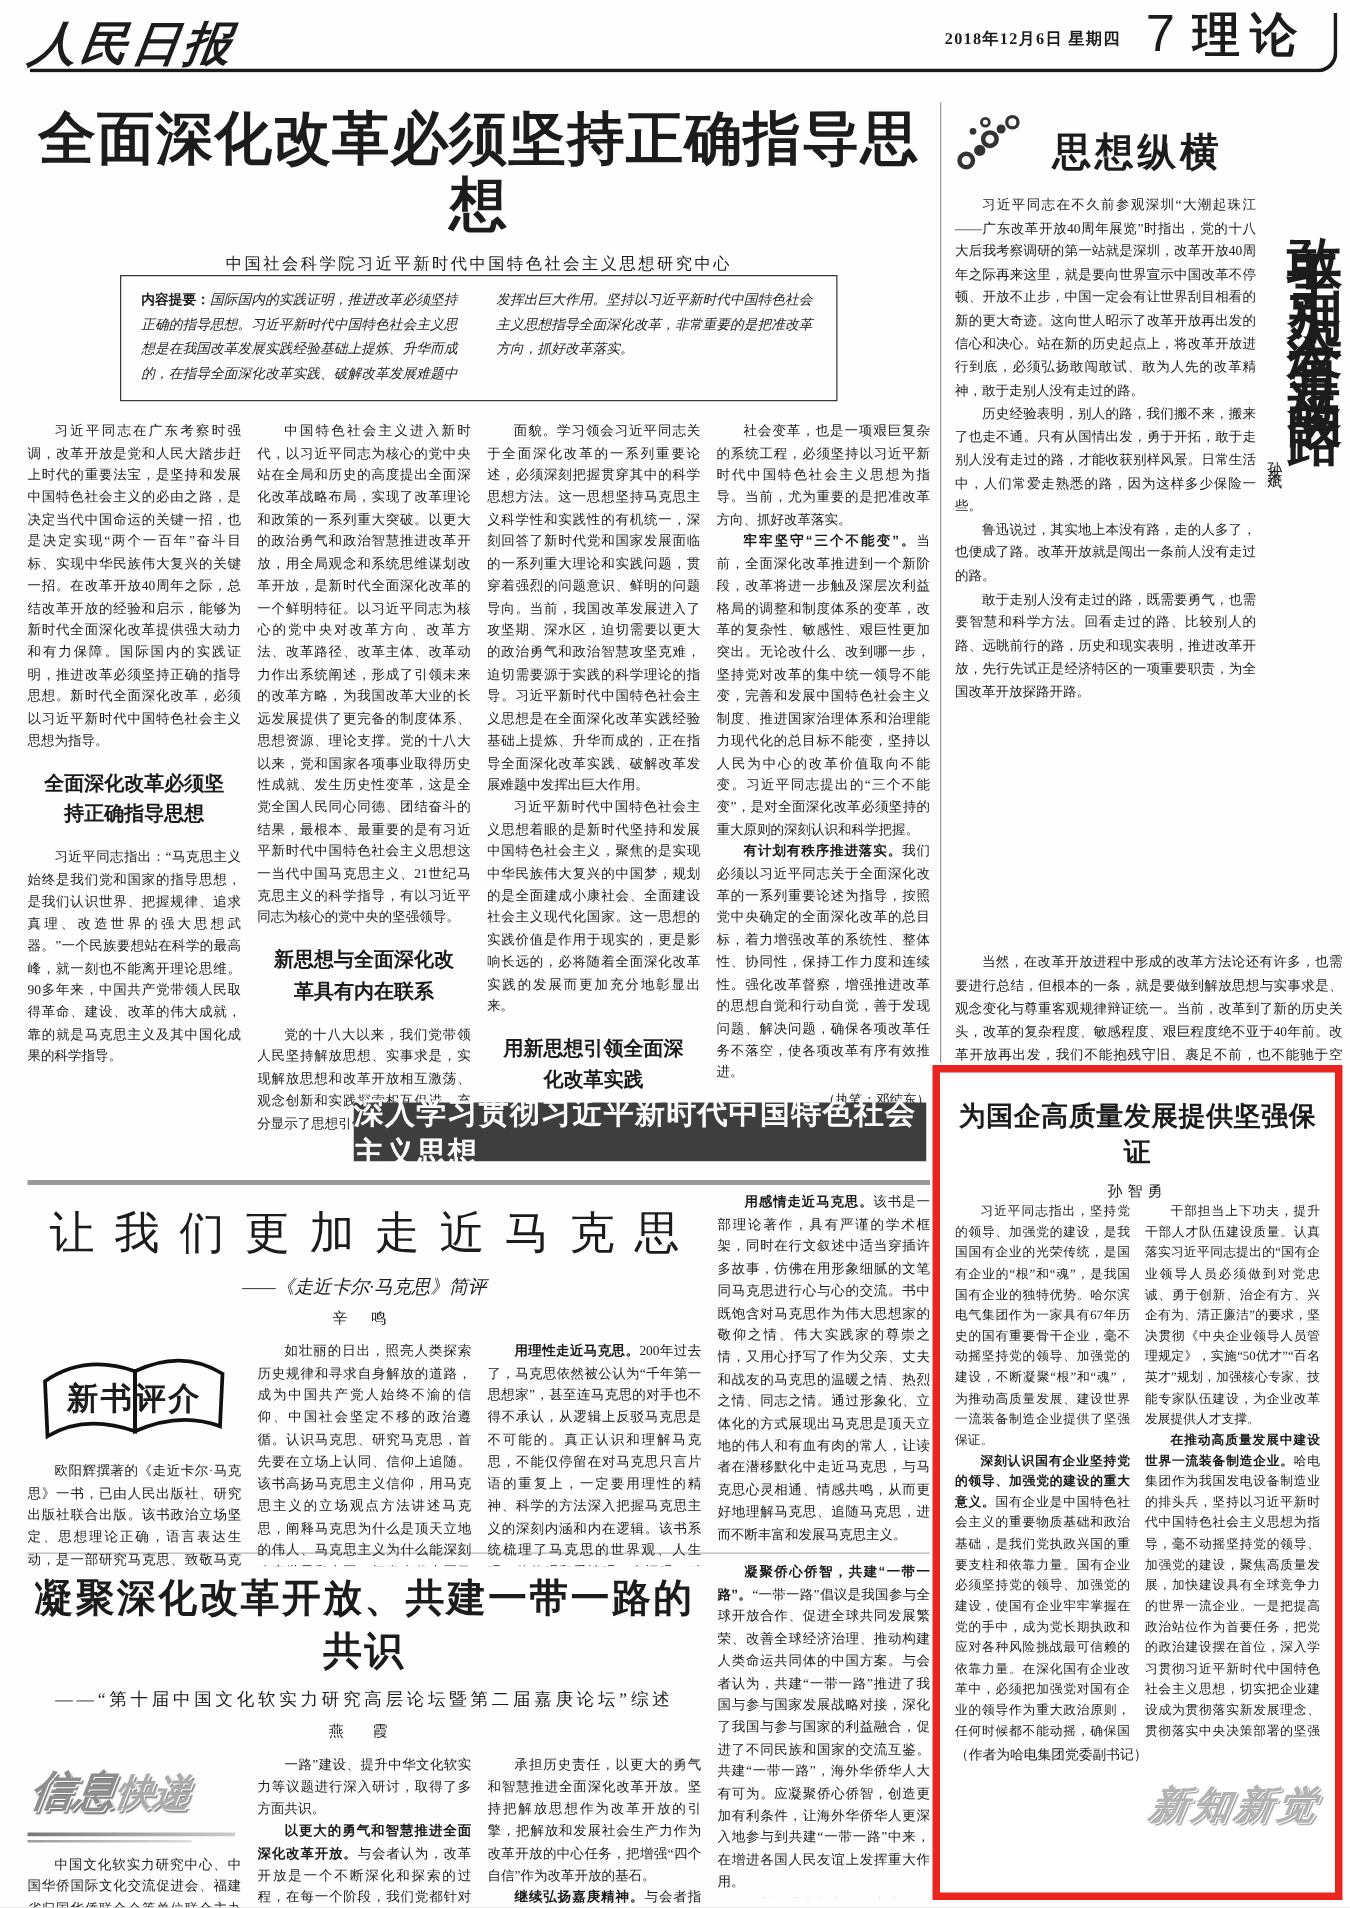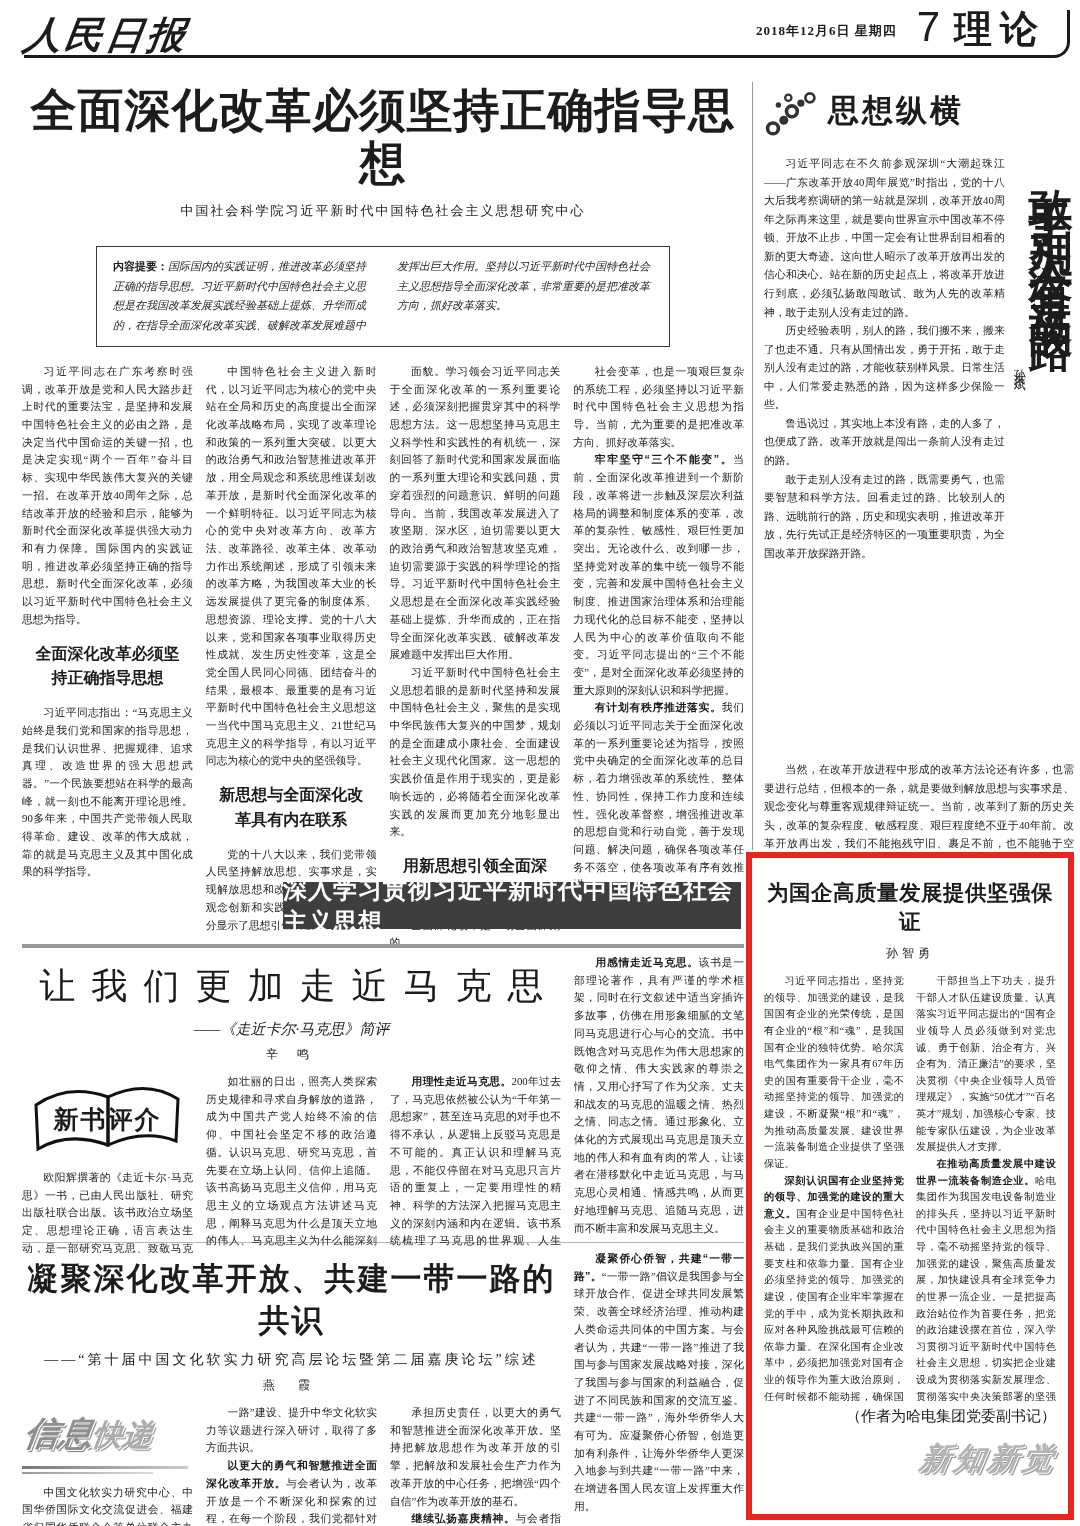--- a/index.html
+++ b/index.html
@@ -28,32 +28,32 @@
   .para { margin:0; text-indent:2em; }
   .para .lead { font-family:"Liberation Sans","DejaVu Sans",sans-serif; font-weight:bold; }
   .col-subhead { font-family:"Liberation Sans","DejaVu Sans",sans-serif; font-weight:bold;
     font-size:16px; text-align:center; line-height:1.55; margin:13px 6px; text-indent:0; }
   .signoff { margin:4px 0 0; text-align:right; text-indent:0; }
 
   
   .main-article { position:absolute; left:22px; top:78px; width:722px; }
   .main-title { font-size:46px; font-weight:900; text-align:center; letter-spacing:1px;
     margin:6px 0 12px; line-height:1.15; }
-  .main-byline { text-align:center; font-size:13px; letter-spacing:2px; margin:0 0 26px; }
+  .main-byline { text-align:center; font-size:13px; letter-spacing:2px; margin:0 0 0; }
   .summary-box { border:1px solid #3a3a3a; margin:0 74px 16px; padding:10px 16px;
     column-count:2; column-gap:28px; font-size:11px; line-height:1.8; font-style:italic; }
   .summary-box .sm-label { font-style:normal; font-weight:bold;
     font-family:"Liberation Sans","DejaVu Sans",sans-serif; }
   .main-cols { display:flex; gap:13px; height:582px; overflow:hidden; }
 
   .vline { position:absolute; left:752px; top:82px; width:1px; height:768px; background:#9a9a9a; }
 
   
   .sx { position:absolute; left:764px; top:90px; width:310px; height:760px; overflow:hidden; }
-  .sx-head { display:flex; align-items:flex-start; gap:10px; margin-bottom:12px; }
+  .sx-head { display:flex; align-items:flex-end; gap:24px; margin-bottom:12px; }
   .sx-label { font-weight:900; font-size:31px; letter-spacing:3px; }
   .sx-body { display:flex; height:598px; overflow:hidden; }
   .sx-text { flex:1; font-size:10.8px; line-height:1.72; text-align:justify; overflow:hidden; }
   .sx-right { display:flex; margin-left:6px; }
   .sx-author { writing-mode:vertical-rl; font-size:12px; letter-spacing:5px;
     margin-top:205px; height:90px; }
   .sx-vtitle { writing-mode:vertical-rl; font-weight:900; font-size:44px; line-height:1.05;
     letter-spacing:14px; height:596px;
     font-family:"Liberation Sans","DejaVu Sans",sans-serif; }
   .sx-bottom { font-size:10.8px; line-height:1.72; text-align:justify; margin-top:8px; }
@@ -98,24 +98,24 @@
     font-family:"Liberation Sans","DejaVu Sans",sans-serif; }
   .xx-bar1 { height:3px; background:linear-gradient(90deg,#777,#ccc); margin-top:4px; }
   .xx-bar2 { height:2px; background:linear-gradient(90deg,#999,#ddd); margin-top:3px; width:80%; }
 
   
   .soe { position:absolute; left:746px; top:852px; width:328px; height:668px;
     border:6px solid #e8251f; box-sizing:border-box; background:#fff; padding:8px 12px 6px; }
   .soe-kicker { text-align:center; font-size:17px; font-weight:bold; letter-spacing:3px; margin-top:10px; }
   .soe-title { text-align:center; font-size:21.5px; font-weight:900; letter-spacing:0.5px;
     margin:12px 0 9px; font-family:"Liberation Sans","DejaVu Sans",sans-serif; }
-  .soe-author { text-align:center; font-size:12px; letter-spacing:4px; margin-bottom:11px; }
+  .soe-author { text-align:center; font-size:12px; letter-spacing:4px; }
   .soe-cols { display:flex; gap:12px; height:428px; overflow:hidden; }
   .soe-cols .ncol { font-size:10.2px; line-height:1.63; }
-  .soe-signoff { text-align:right; font-size:15px; margin-top:6px; }
+  .soe-signoff { font-size:11px; margin-top:6px; }
   .xz-logo { text-align:right; margin-top:12px; }
   .xz-logo span { display:inline-block; transform:skewX(-10deg); font-style:italic; font-weight:900;
     font-size:31px; letter-spacing:3px; color:#b3b3b3;
     text-shadow:1px 1px 0 #fff, 2px 2px 1px #8c8c8c;
     font-family:"Liberation Sans","DejaVu Sans",sans-serif; }
 </style>
 </head>
 <body>
 
 <div class="sheet">

